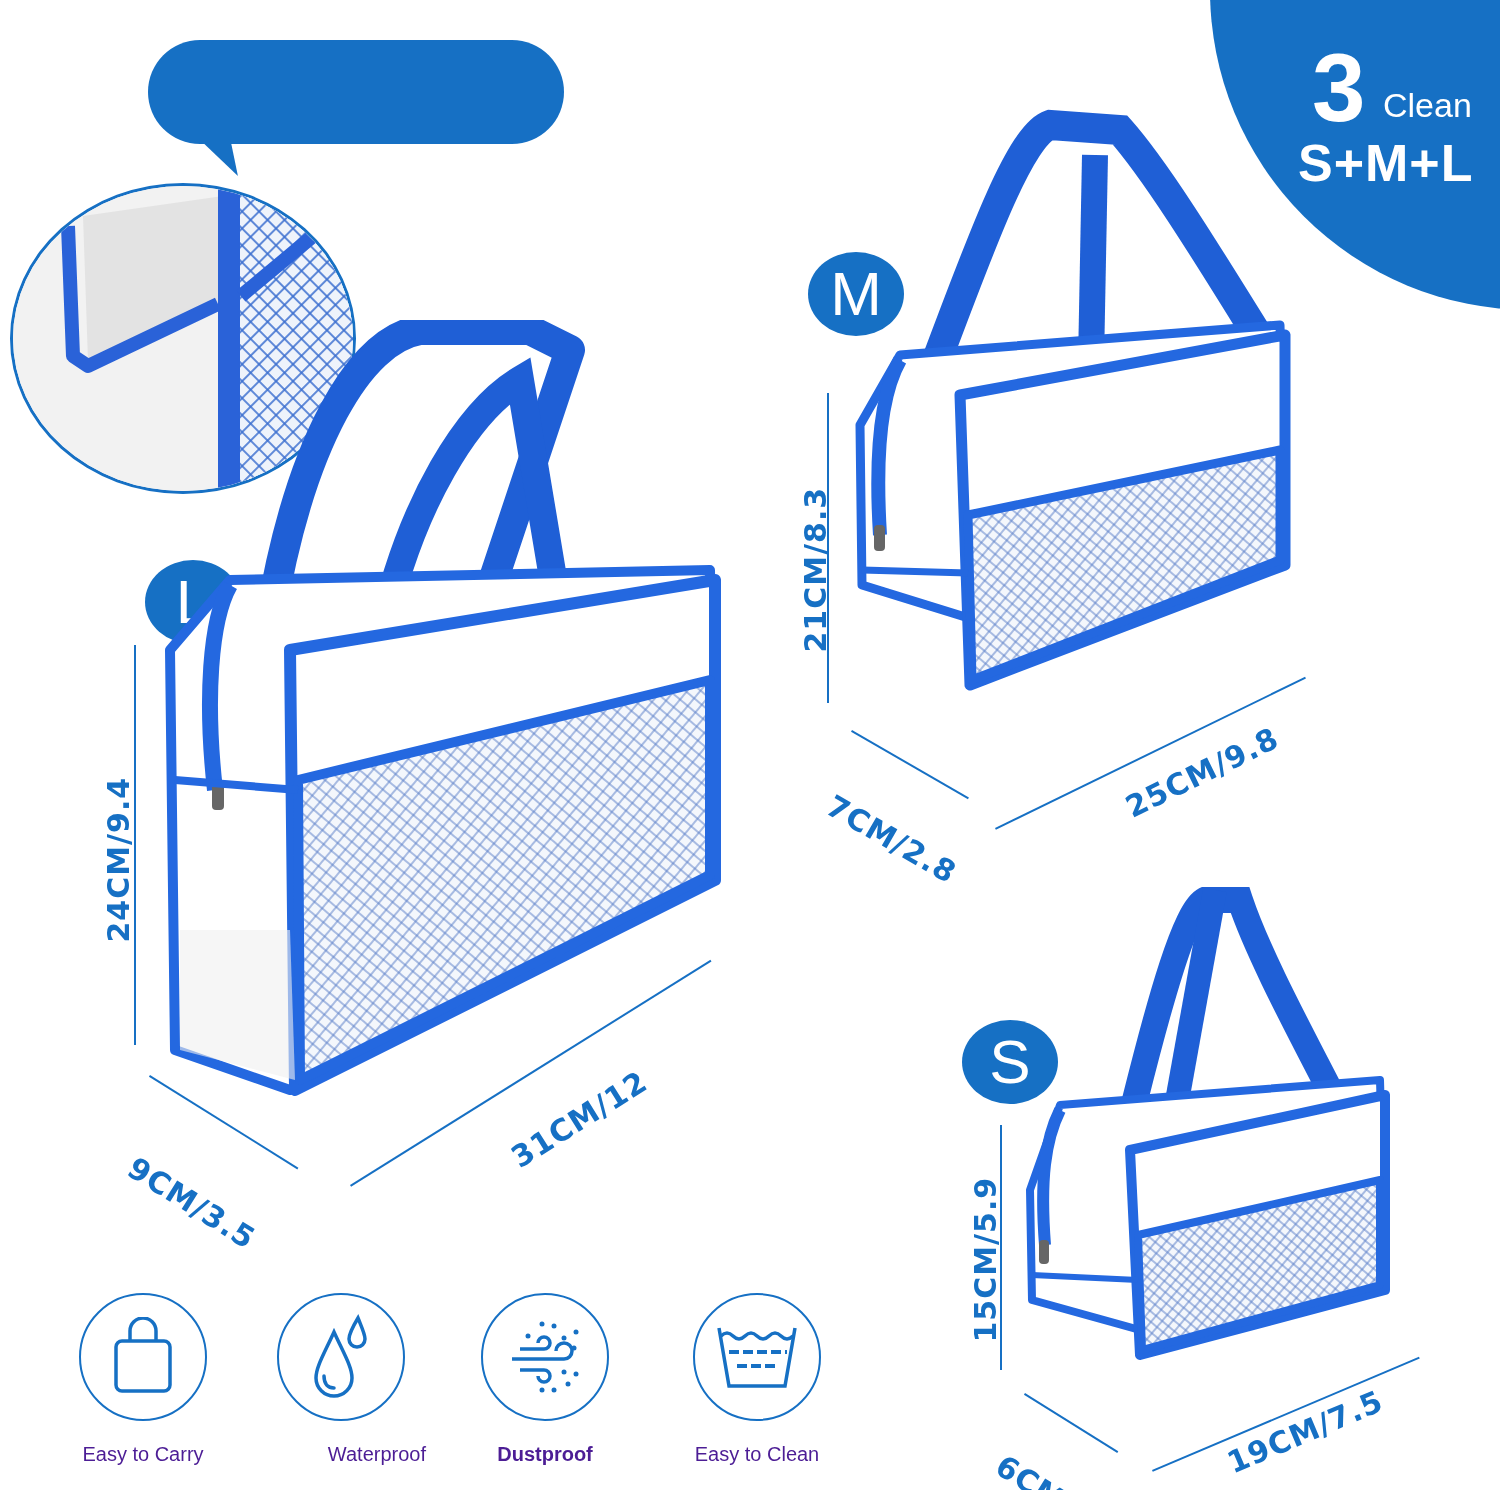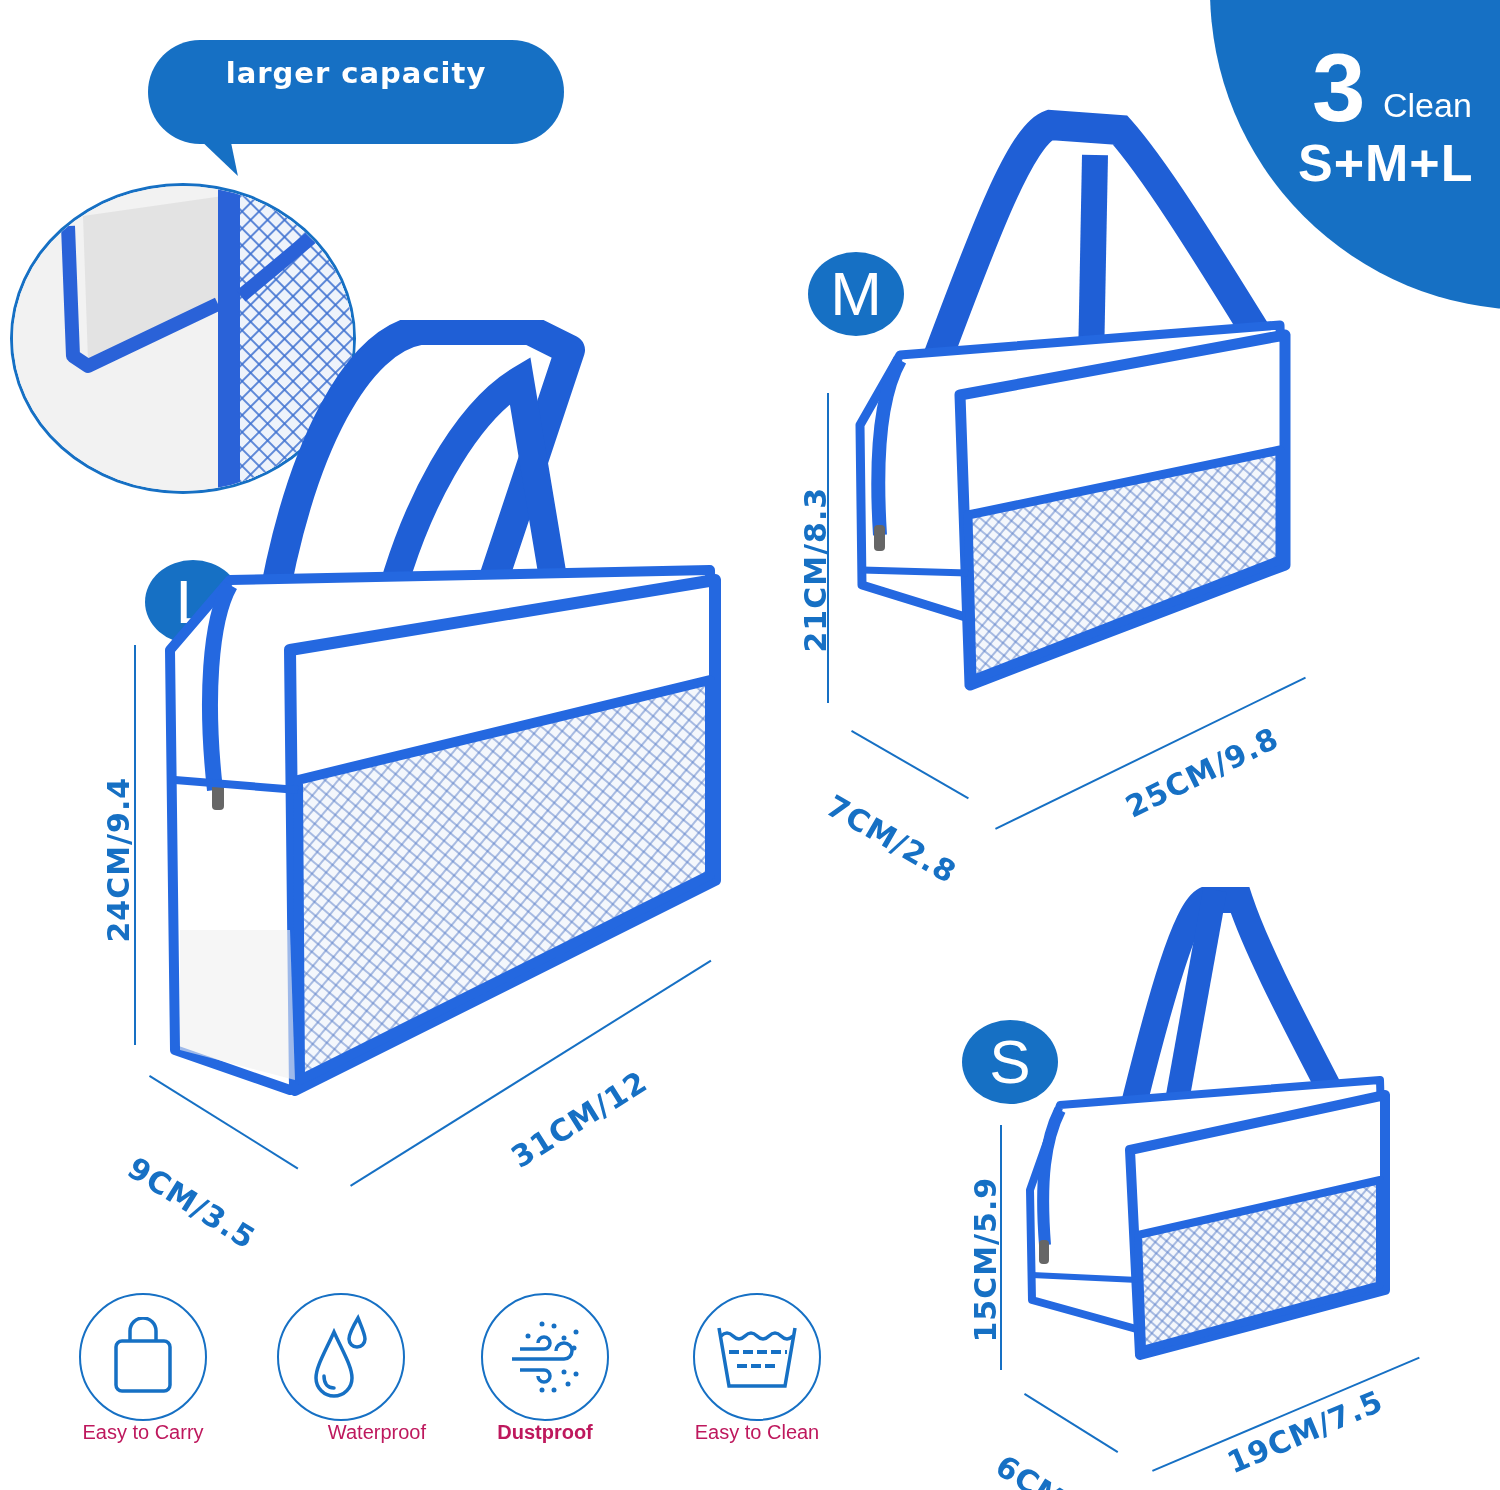--- a/index.html
+++ b/index.html
@@ -15,32 +15,31 @@
   .bubble-tail{position:absolute;left:205px;top:138px;width:0;height:0;border-left:26px solid transparent;border-right:6px solid transparent;border-top:38px solid #1670c4;transform:skewX(20deg);}
   .zoom-circle{position:absolute;left:10px;top:183px;width:340px;height:305px;border-radius:50%;border:3px solid #1670c4;overflow:hidden;background:#f3f4f6;}
   
   .size-badge{position:absolute;width:96px;height:84px;border-radius:50%;background:#1670c4;color:#fff;font-family:"Liberation Sans",sans-serif;font-size:62px;line-height:84px;text-align:center;}
   
   .dim{position:absolute;color:#1670c4;font-weight:bold;font-size:30px;white-space:nowrap;letter-spacing:1px;}
   .dline{position:absolute;background:#1670c4;height:2px;transform-origin:0 0;}
   
   .feature{position:absolute;top:1293px;width:170px;text-align:center;}
   .feature .ring{width:124px;height:124px;margin:0 auto;border:2.5px solid #1670c4;border-radius:50%;display:flex;align-items:center;justify-content:center;}
-  .feature .lbl{color:#be185d;font-family:"Liberation Sans",sans-serif;font-size:20px;}
+  .feature .lbl{margin-top:22px;color:#4c1d95;font-family:"Liberation Sans",sans-serif;font-size:20px;}
 </style>
 </head>
 <body>
 
 <div class="corner"></div>
 <div class="pack-num">3</div>
 <div class="pack-word">Clean</div>
 <div class="pack-sizes">S+M+L</div>
 
 <div class="bubble">
-  <div>larger capacity</div>
 </div>
 <div class="bubble-tail"></div>
 
 <div class="zoom-circle">
   <svg width="340" height="305" viewBox="0 0 340 305">
     <defs>
       <pattern id="meshz" width="12" height="12" patternUnits="userSpaceOnUse" patternTransform="rotate(45)">
         <rect width="12" height="12" fill="#eef3fb"></rect>
         <rect x="0" y="0" width="12" height="12" fill="none" stroke="#3b6fd0" stroke-width="1.6"></rect>
       </pattern>

